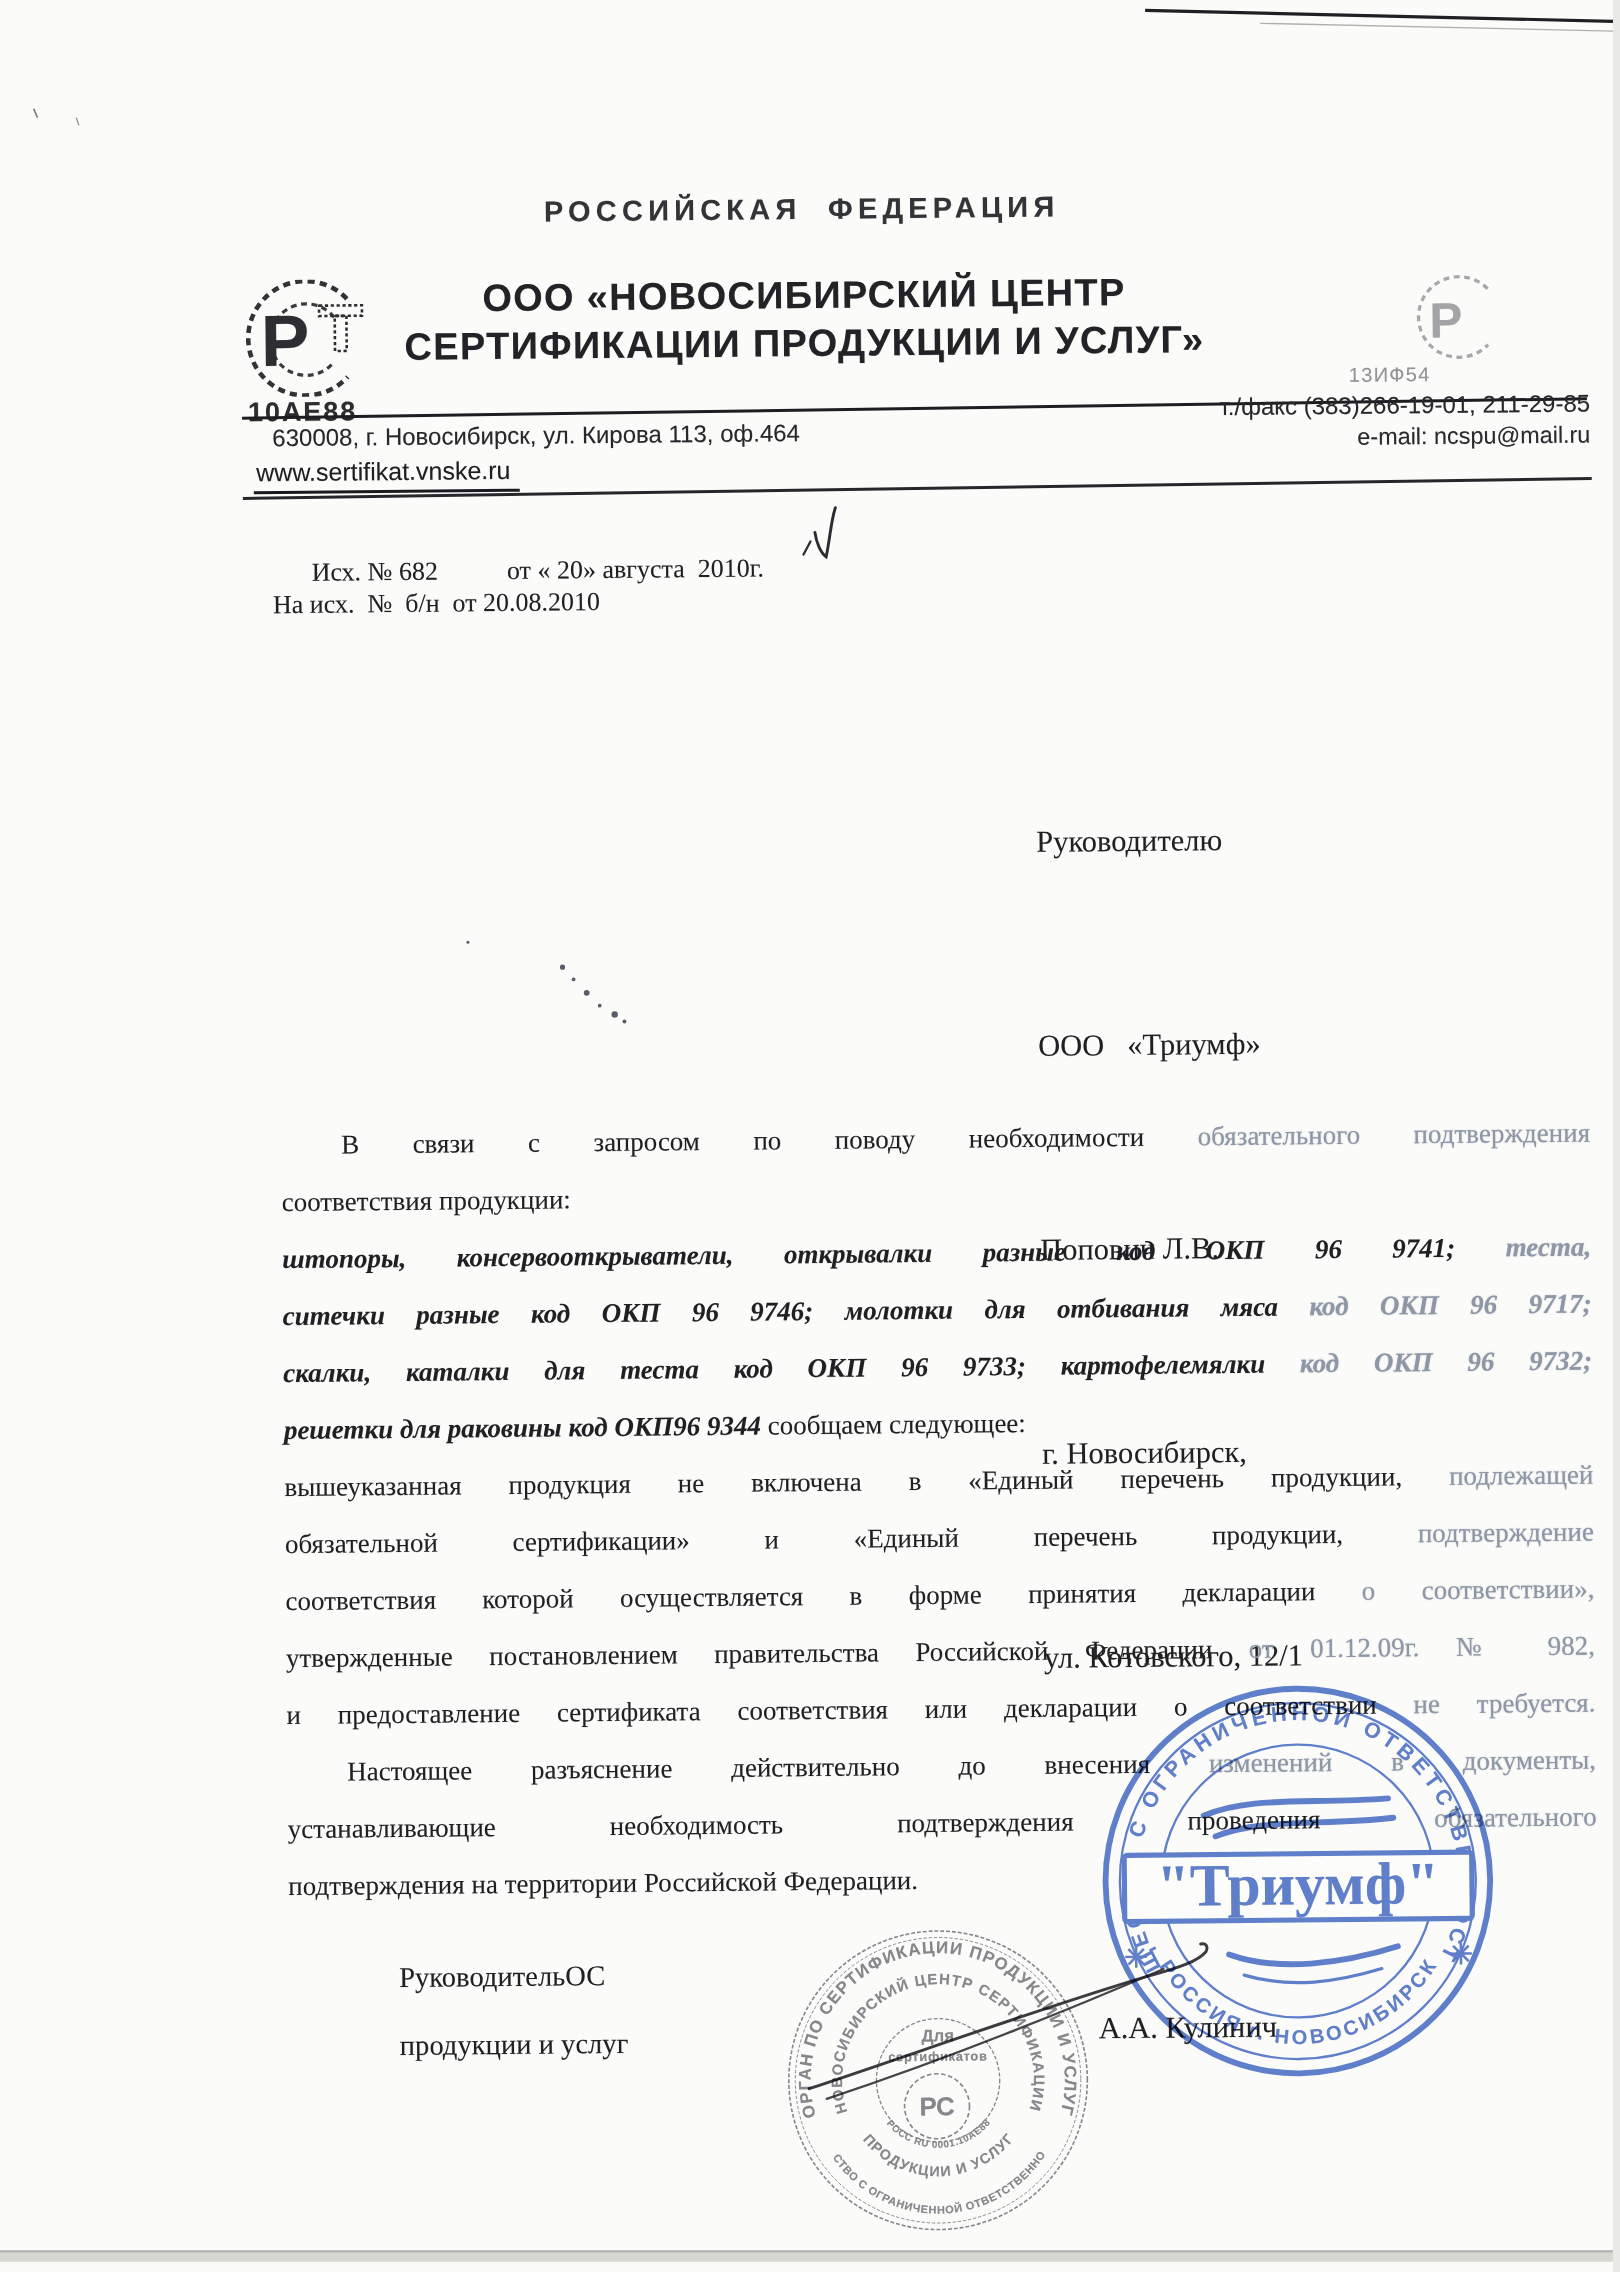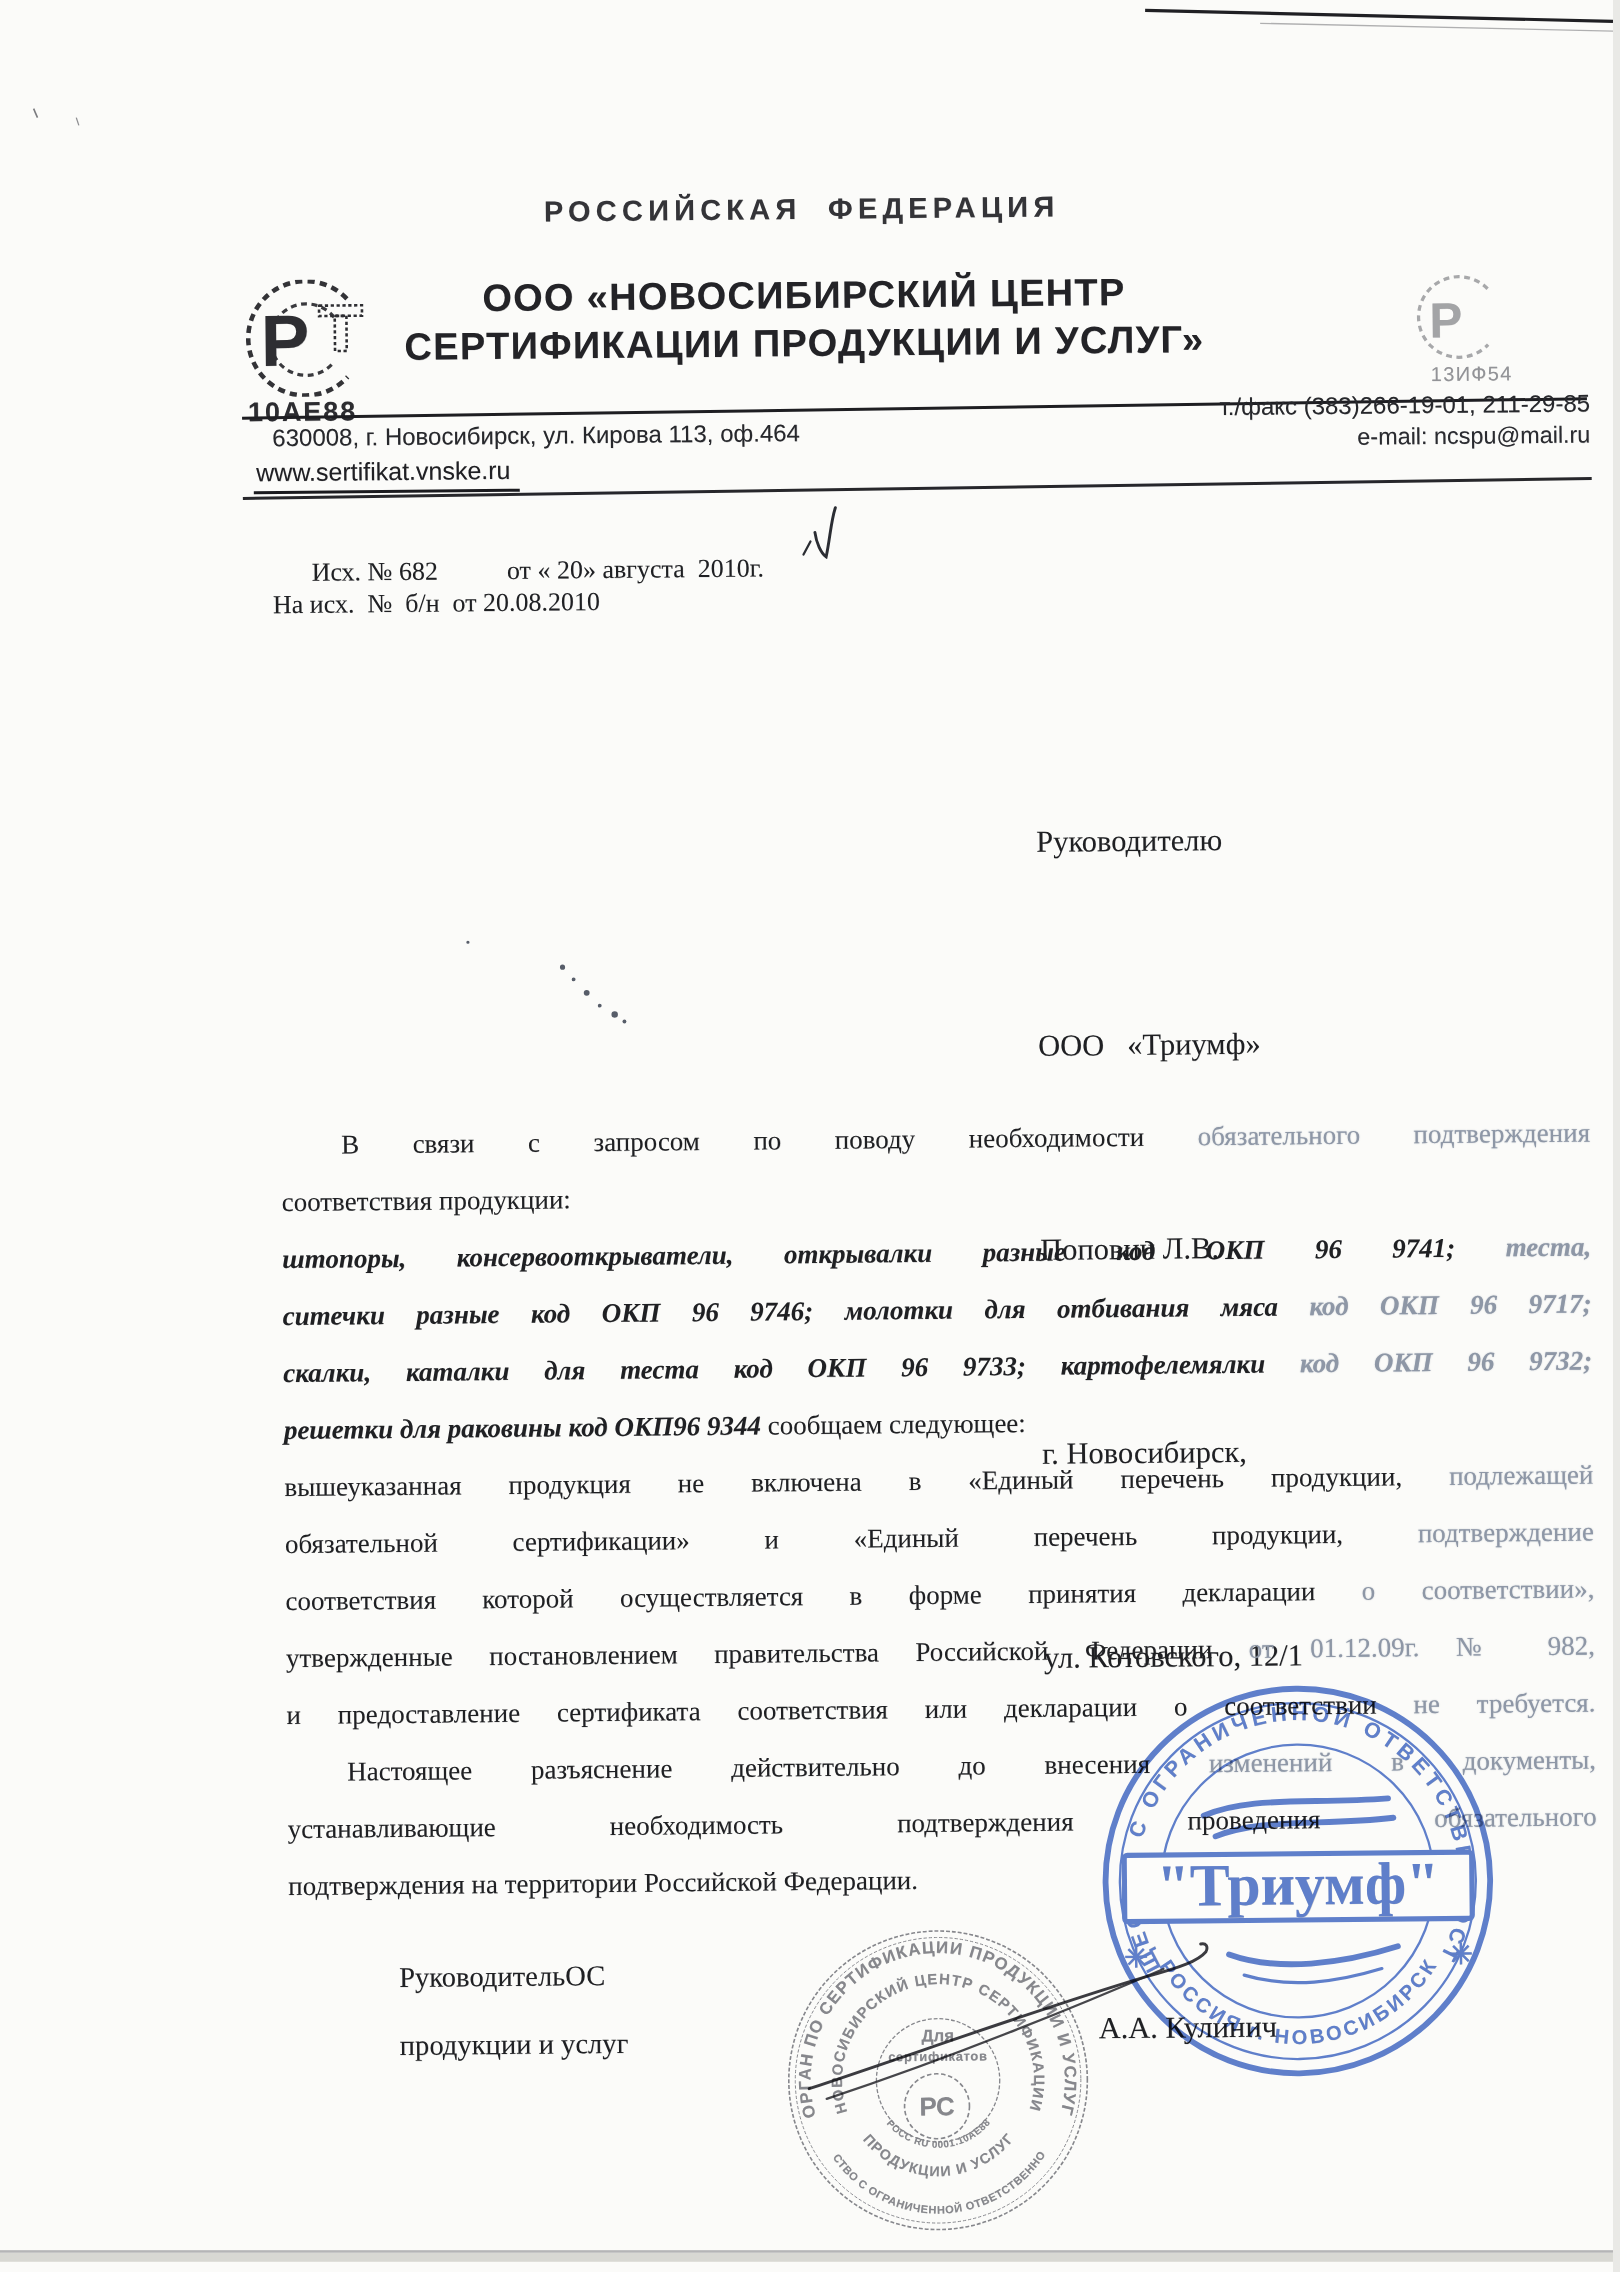--- a/index.html
+++ b/index.html
@@ -23,21 +23,21 @@
     font-family:"Liberation Sans", sans-serif; font-weight:bold; font-size:38px;
     letter-spacing:1.3px; color:#232327; line-height:48px;
   }
   .mark-left { position:absolute; left:249px; top:275px; width:143px; height:117px; }
   .mark-left-code {
     position:absolute; left:255px; top:392px; font-family:"Liberation Sans", sans-serif;
     font-size:27px; letter-spacing:1.9px; color:#2c2c30; font-weight:bold;
   }
   .mark-right { position:absolute; left:1419px; top:281px; width:104px; height:91px; opacity:.55; }
   .mark-right-code {
-    position:absolute; left:1438px; top:369px; font-family:"Liberation Sans", sans-serif;
+    position:absolute; left:1356px; top:369px; font-family:"Liberation Sans", sans-serif;
     font-size:20px; letter-spacing:1.3px; color:#6f7076; opacity:.75;
   }
   .rule1 { position:absolute; left:249px; top:408px; width:1345px; height:3.2px; background:#1e1e22; transform:rotate(-0.28deg); }
   .rule2 { position:absolute; left:249px; top:488px; width:1349px; height:2.6px; background:#27272b; transform:rotate(-0.30deg); }
   .addr-left  { position:absolute; left:279px; top:419px; font-family:"Liberation Sans", sans-serif; font-size:24px; color:#27282c; }
   .addr-phone { position:absolute; left:1052px; top:397px; width:545px; text-align:right; font-family:"Liberation Sans", sans-serif; font-size:24px; color:#27282c; }
   .addr-www   { position:absolute; left:260px; top:453px; font-family:"Liberation Sans", sans-serif; font-size:25px; color:#202024; padding:0 9px 3.9px 2.6px; border-bottom:3.2px solid #1b1b1f; }
   .addr-email { position:absolute; left:1052px; top:429px; width:545px; text-align:right; font-family:"Liberation Sans", sans-serif; font-size:23.4px; color:#2a2b30; }
 
   

